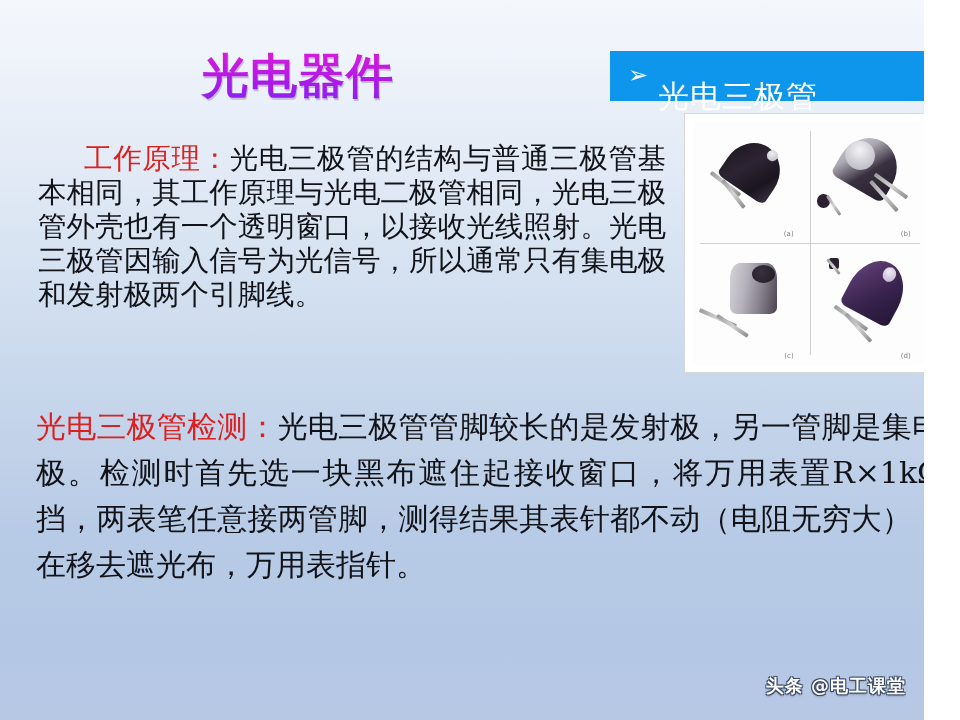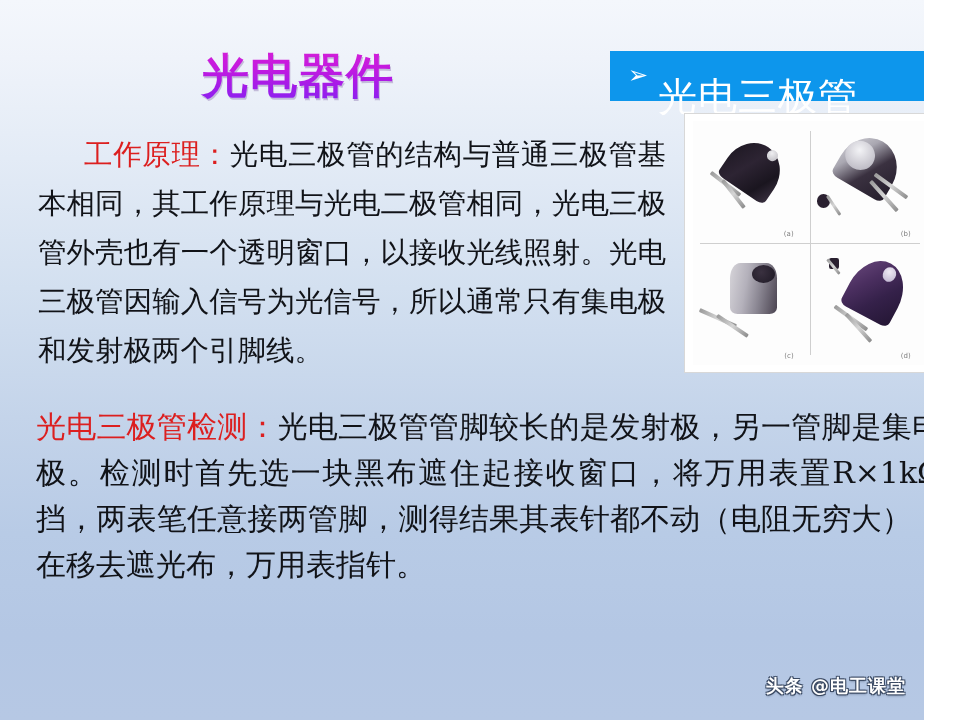--- a/index.html
+++ b/index.html
@@ -67,21 +67,21 @@
     color: #ffffff;
     font-size: 24px;
     line-height: 1;
     margin-right: 10px;
     font-family: "DejaVu Sans", sans-serif;
     transform: translateY(-1px);
   }
   #banner .btext {
     color: #ffffff;
     font-family: "DejaVu Serif", serif;
-    font-size: 39px;
+    font-size: 31px;
     line-height: 1;
     letter-spacing: 1px;
     margin-top: 40px;
   }
 
   
   #photo {
     position: absolute;
     left: 684px;
     top: 113px;
@@ -153,24 +153,24 @@
   
   .para {
     position: absolute;
     color: #111318;
     font-family: "DejaVu Serif", serif;
     text-align: justify;
     text-justify: inter-character;
   }
   #para1 {
     left: 38px;
-    top: 130px;
+    top: 142px;
     width: 628px;
     font-size: 28.5px;
-    line-height: 49px;
+    line-height: 34px;
     text-indent: 46px;
   }
   #para2 {
     left: 36px;
     top: 404px;
     width: 906px;
     font-size: 30px;
     line-height: 46px;
   }
   .lead-red {

